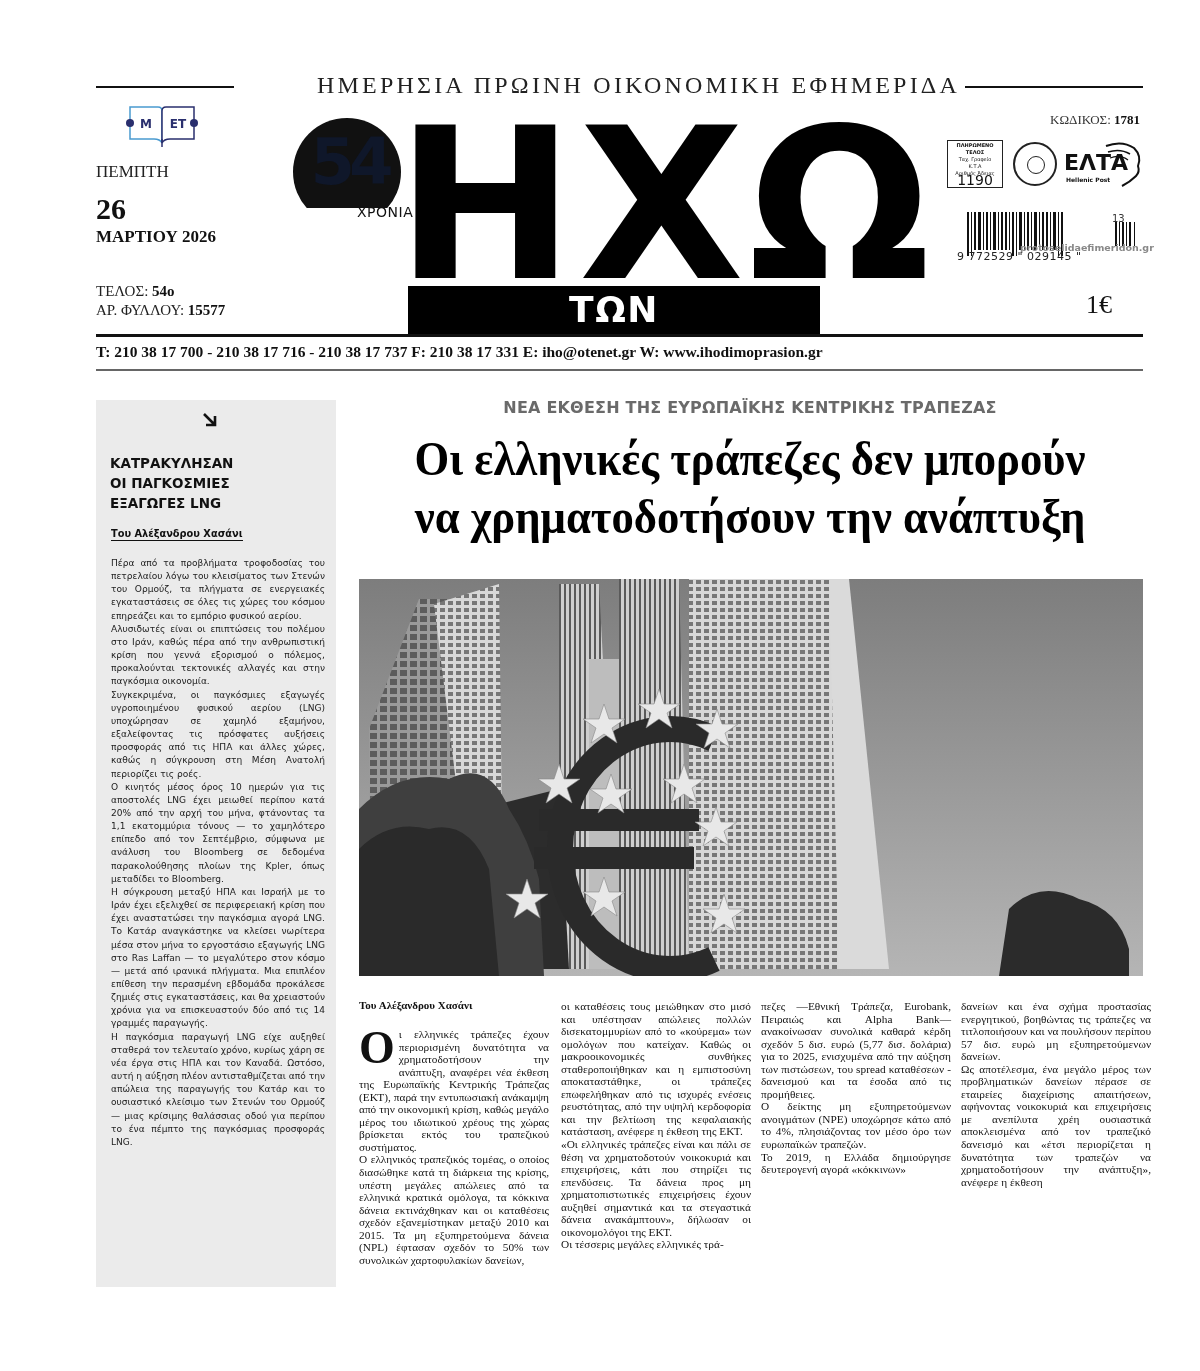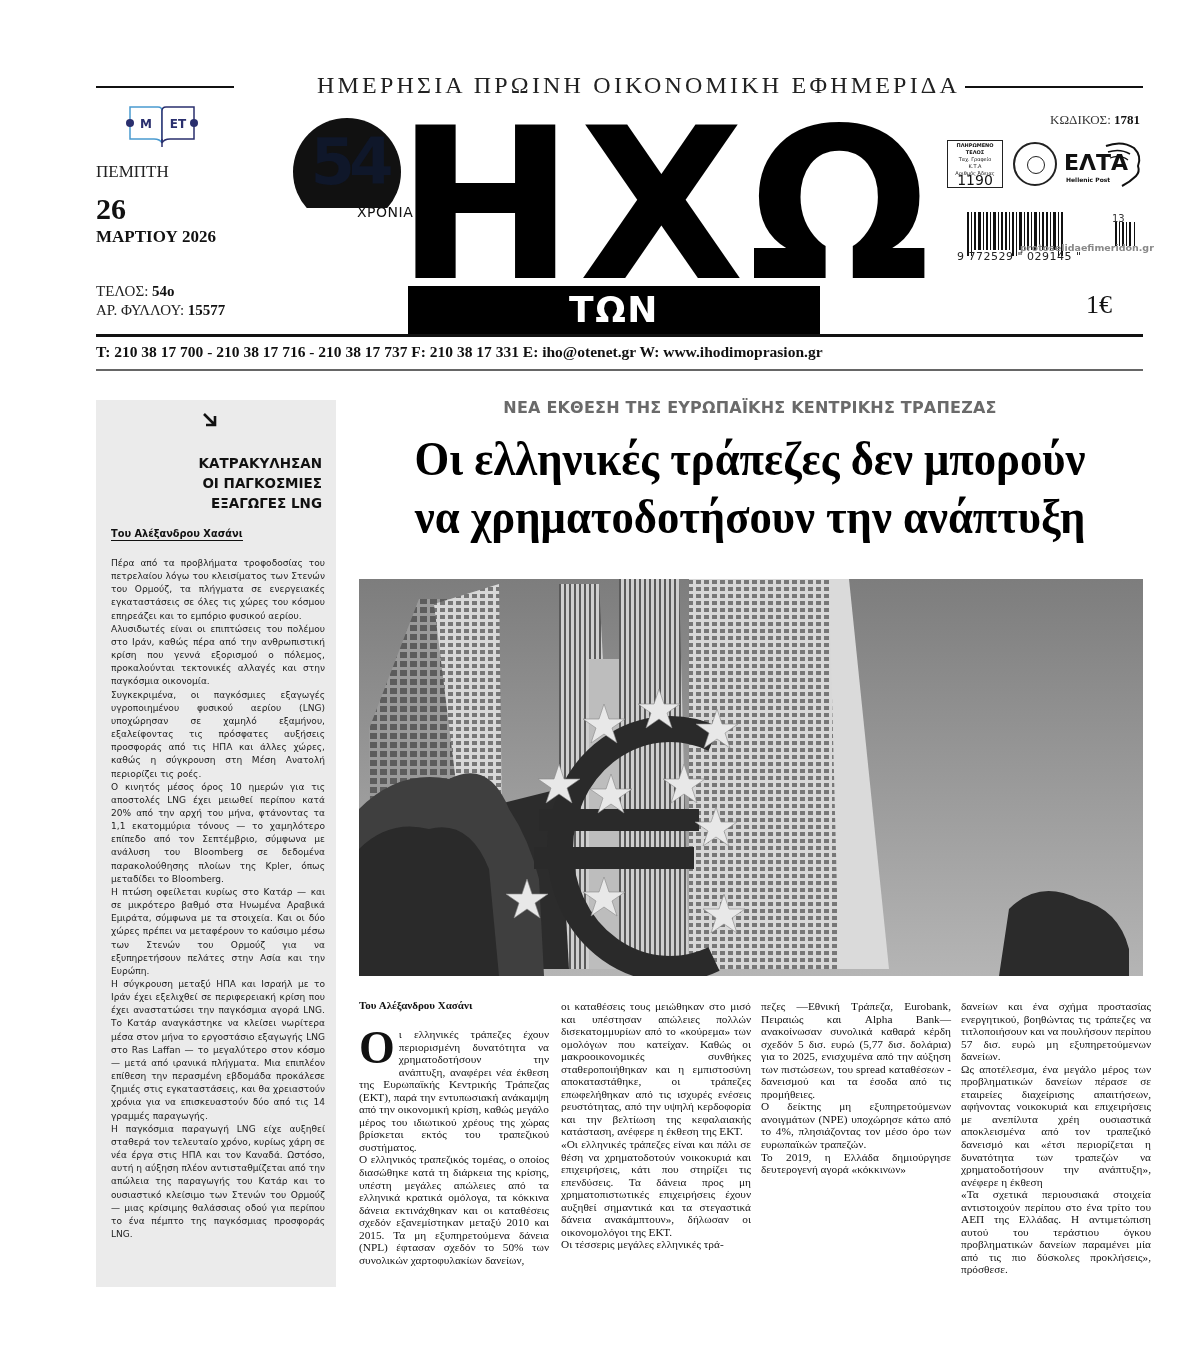--- a/index.html
+++ b/index.html
@@ -45,21 +45,21 @@
 
   .price { left: 1086px; top: 290px; font-family: "Liberation Serif", serif; font-size: 26px; }
 
   .rule-thick { left: 96px; top: 334px; width: 1047px; height: 3px; background: #111; }
   .contact { left: 96px; top: 343px; width: 1047px; text-align: left; font-family: "Liberation Serif", serif; font-weight: bold; font-size: 15.5px; color: #111; }
   .rule-thin { left: 96px; top: 369px; width: 1047px; height: 2px; background: #666; }
 
   
   .sidebar { left: 96px; top: 400px; width: 240px; height: 887px; background: #ebebeb; }
   .arrow { left: 198px; top: 408px; width: 24px; height: 24px; }
-  .side-title { left: 110px; top: 453px; width: 212px; text-align: right; font-family: "DejaVu Sans", sans-serif; font-weight: bold; font-size: 13.5px; line-height: 20px; color: #111; }
+  .side-title { left: 110px; top: 453px; width: 212px; text-align: left; font-family: "DejaVu Sans", sans-serif; font-weight: bold; font-size: 13.5px; line-height: 20px; color: #111; }
   .side-byline { left: 111px; top: 528px; font-family: "DejaVu Sans", sans-serif; font-weight: bold; font-size: 9.8px; color: #111; border-bottom: 1px solid #111; padding-bottom: 1px; }
   .side-body { left: 111px; top: 557px; width: 214px; font-family: "DejaVu Sans", sans-serif; font-size: 9.05px; line-height: 13.15px; color: #222; text-align: justify; }
   .side-body p { margin: 0; }
 
   
   .kicker { left: 340px; top: 398px; width: 820px; text-align: center; font-family: "DejaVu Sans", sans-serif; font-weight: bold; font-size: 16px; color: #6a6a6a; letter-spacing: 0.2px; }
   .headline { left: 340px; top: 430px; width: 820px; text-align: center; font-family: "Liberation Serif", serif; font-weight: bold; font-size: 48px; line-height: 58px; color: #000; transform: scaleX(0.93); }
 
   .photo { left: 359px; top: 579px; width: 784px; height: 397px; overflow: hidden; background: #9c9c9c; }
 
@@ -186,21 +186,20 @@
   <div>ΚΑΤΡΑΚΥΛΗΣΑΝ</div>
   <div>ΟΙ ΠΑΓΚΟΣΜΙΕΣ</div>
   <div>ΕΞΑΓΩΓΕΣ LNG</div>
 </div>
 <div class="abs side-byline">Του Αλέξανδρου Χασάνι</div>
 <div class="abs side-body">
   <p>Πέρα από τα προβλήματα τροφοδοσίας του πετρελαίου λόγω του κλεισίματος των Στενών του Ορμούζ, τα πλήγματα σε ενεργειακές εγκαταστάσεις σε όλες τις χώρες του κόσμου επηρεάζει και το εμπόριο φυσικού αερίου.</p>
   <p>Αλυσιδωτές είναι οι επιπτώσεις του πολέμου στο Ιράν, καθώς πέρα από την ανθρωπιστική κρίση που γεννά εξορισμού ο πόλεμος, προκαλούνται τεκτονικές αλλαγές και στην παγκόσμια οικονομία.</p>
   <p>Συγκεκριμένα, οι παγκόσμιες εξαγωγές υγροποιημένου φυσικού αερίου (LNG) υποχώρησαν σε χαμηλό εξαμήνου, εξαλείφοντας τις πρόσφατες αυξήσεις προσφοράς από τις ΗΠΑ και άλλες χώρες, καθώς η σύγκρουση στη Μέση Ανατολή περιορίζει τις ροές.</p>
   <p>Ο κινητός μέσος όρος 10 ημερών για τις αποστολές LNG έχει μειωθεί περίπου κατά 20% από την αρχή του μήνα, φτάνοντας τα 1,1 εκατομμύρια τόνους — το χαμηλότερο επίπεδο από τον Σεπτέμβριο, σύμφωνα με ανάλυση του Bloomberg σε δεδομένα παρακολούθησης πλοίων της Kpler, όπως μεταδίδει το Bloomberg.</p>
-  <p>Η πτώση οφείλεται κυρίως στο Κατάρ — και σε μικρότερο βαθμό στα Ηνωμένα Αραβικά Εμιράτα, σύμφωνα με τα στοιχεία. Και οι δύο χώρες πρέπει να μεταφέρουν το καύσιμο μέσω των Στενών του Ορμούζ για να εξυπηρετήσουν πελάτες στην Ασία και την Ευρώπη.</p>
   <p>Η σύγκρουση μεταξύ ΗΠΑ και Ισραήλ με το Ιράν έχει εξελιχθεί σε περιφερειακή κρίση που έχει αναστατώσει την παγκόσμια αγορά LNG. Το Κατάρ αναγκάστηκε να κλείσει νωρίτερα μέσα στον μήνα το εργοστάσιο εξαγωγής LNG στο Ras Laffan — το μεγαλύτερο στον κόσμο — μετά από ιρανικά πλήγματα. Μια επιπλέον επίθεση την περασμένη εβδομάδα προκάλεσε ζημιές στις εγκαταστάσεις, και θα χρειαστούν χρόνια για να επισκευαστούν δύο από τις 14 γραμμές παραγωγής.</p>
   <p>Η παγκόσμια παραγωγή LNG είχε αυξηθεί σταθερά τον τελευταίο χρόνο, κυρίως χάρη σε νέα έργα στις ΗΠΑ και τον Καναδά. Ωστόσο, αυτή η αύξηση πλέον αντισταθμίζεται από την απώλεια της παραγωγής του Κατάρ και το ουσιαστικό κλείσιμο των Στενών του Ορμούζ — μιας κρίσιμης θαλάσσιας οδού για περίπου το ένα πέμπτο της παγκόσμιας προσφοράς LNG.</p>
 </div>
 
 <div class="abs kicker">ΝΕΑ ΕΚΘΕΣΗ ΤΗΣ ΕΥΡΩΠΑΪΚΗΣ ΚΕΝΤΡΙΚΗΣ ΤΡΑΠΕΖΑΣ</div>
 <div class="abs headline">
   <div>Οι ελληνικές τράπεζες δεν μπορούν</div>
   <div>να χρηματοδοτήσουν την ανάπτυξη</div>
 </div>
 
@@ -266,14 +265,13 @@
   <p>Οι τέσσερις μεγάλες ελληνικές τρά-</p>
 </div>
 <div class="abs col col3">
   <p>πεζες —Εθνική Τράπεζα, Eurobank, Πειραιώς και Alpha Bank— ανακοίνωσαν συνολικά καθαρά κέρδη σχεδόν 5 δισ. ευρώ (5,77 δισ. δολάρια) για το 2025, ενισχυμένα από την αύξηση των πιστώσεων, του spread καταθέσεων - δανεισμού και τα έσοδα από τις προμήθειες.</p>
   <p>Ο δείκτης μη εξυπηρετούμενων ανοιγμάτων (NPE) υποχώρησε κάτω από το 4%, πλησιάζοντας τον μέσο όρο των ευρωπαϊκών τραπεζών.</p>
   <p>Το 2019, η Ελλάδα δημιούργησε δευτερογενή αγορά «κόκκινων»</p>
 </div>
 <div class="abs col col4">
   <p>δανείων και ένα σχήμα προστασίας ενεργητικού, βοηθώντας τις τράπεζες να τιτλοποιήσουν και να πουλήσουν περίπου 57 δισ. ευρώ μη εξυπηρετούμενων δανείων.</p>
   <p>Ως αποτέλεσμα, ένα μεγάλο μέρος των προβληματικών δανείων πέρασε σε εταιρείες διαχείρισης απαιτήσεων, αφήνοντας νοικοκυριά και επιχειρήσεις με ανεπίλυτα χρέη ουσιαστικά αποκλεισμένα από τον τραπεζικό δανεισμό και «έτσι περιορίζεται η δυνατότητα των τραπεζών να χρηματοδοτήσουν την ανάπτυξη», ανέφερε η έκθεση</p>
-  <p>«Τα σχετικά περιουσιακά στοιχεία αντιστοιχούν περίπου στο ένα τρίτο του ΑΕΠ της Ελλάδας. Η αντιμετώπιση αυτού του τεράστιου όγκου προβληματικών δανείων παραμένει μία από τις πιο δύσκολες προκλήσεις», πρόσθεσε.</p>
 </div>
 
 </body></html>

